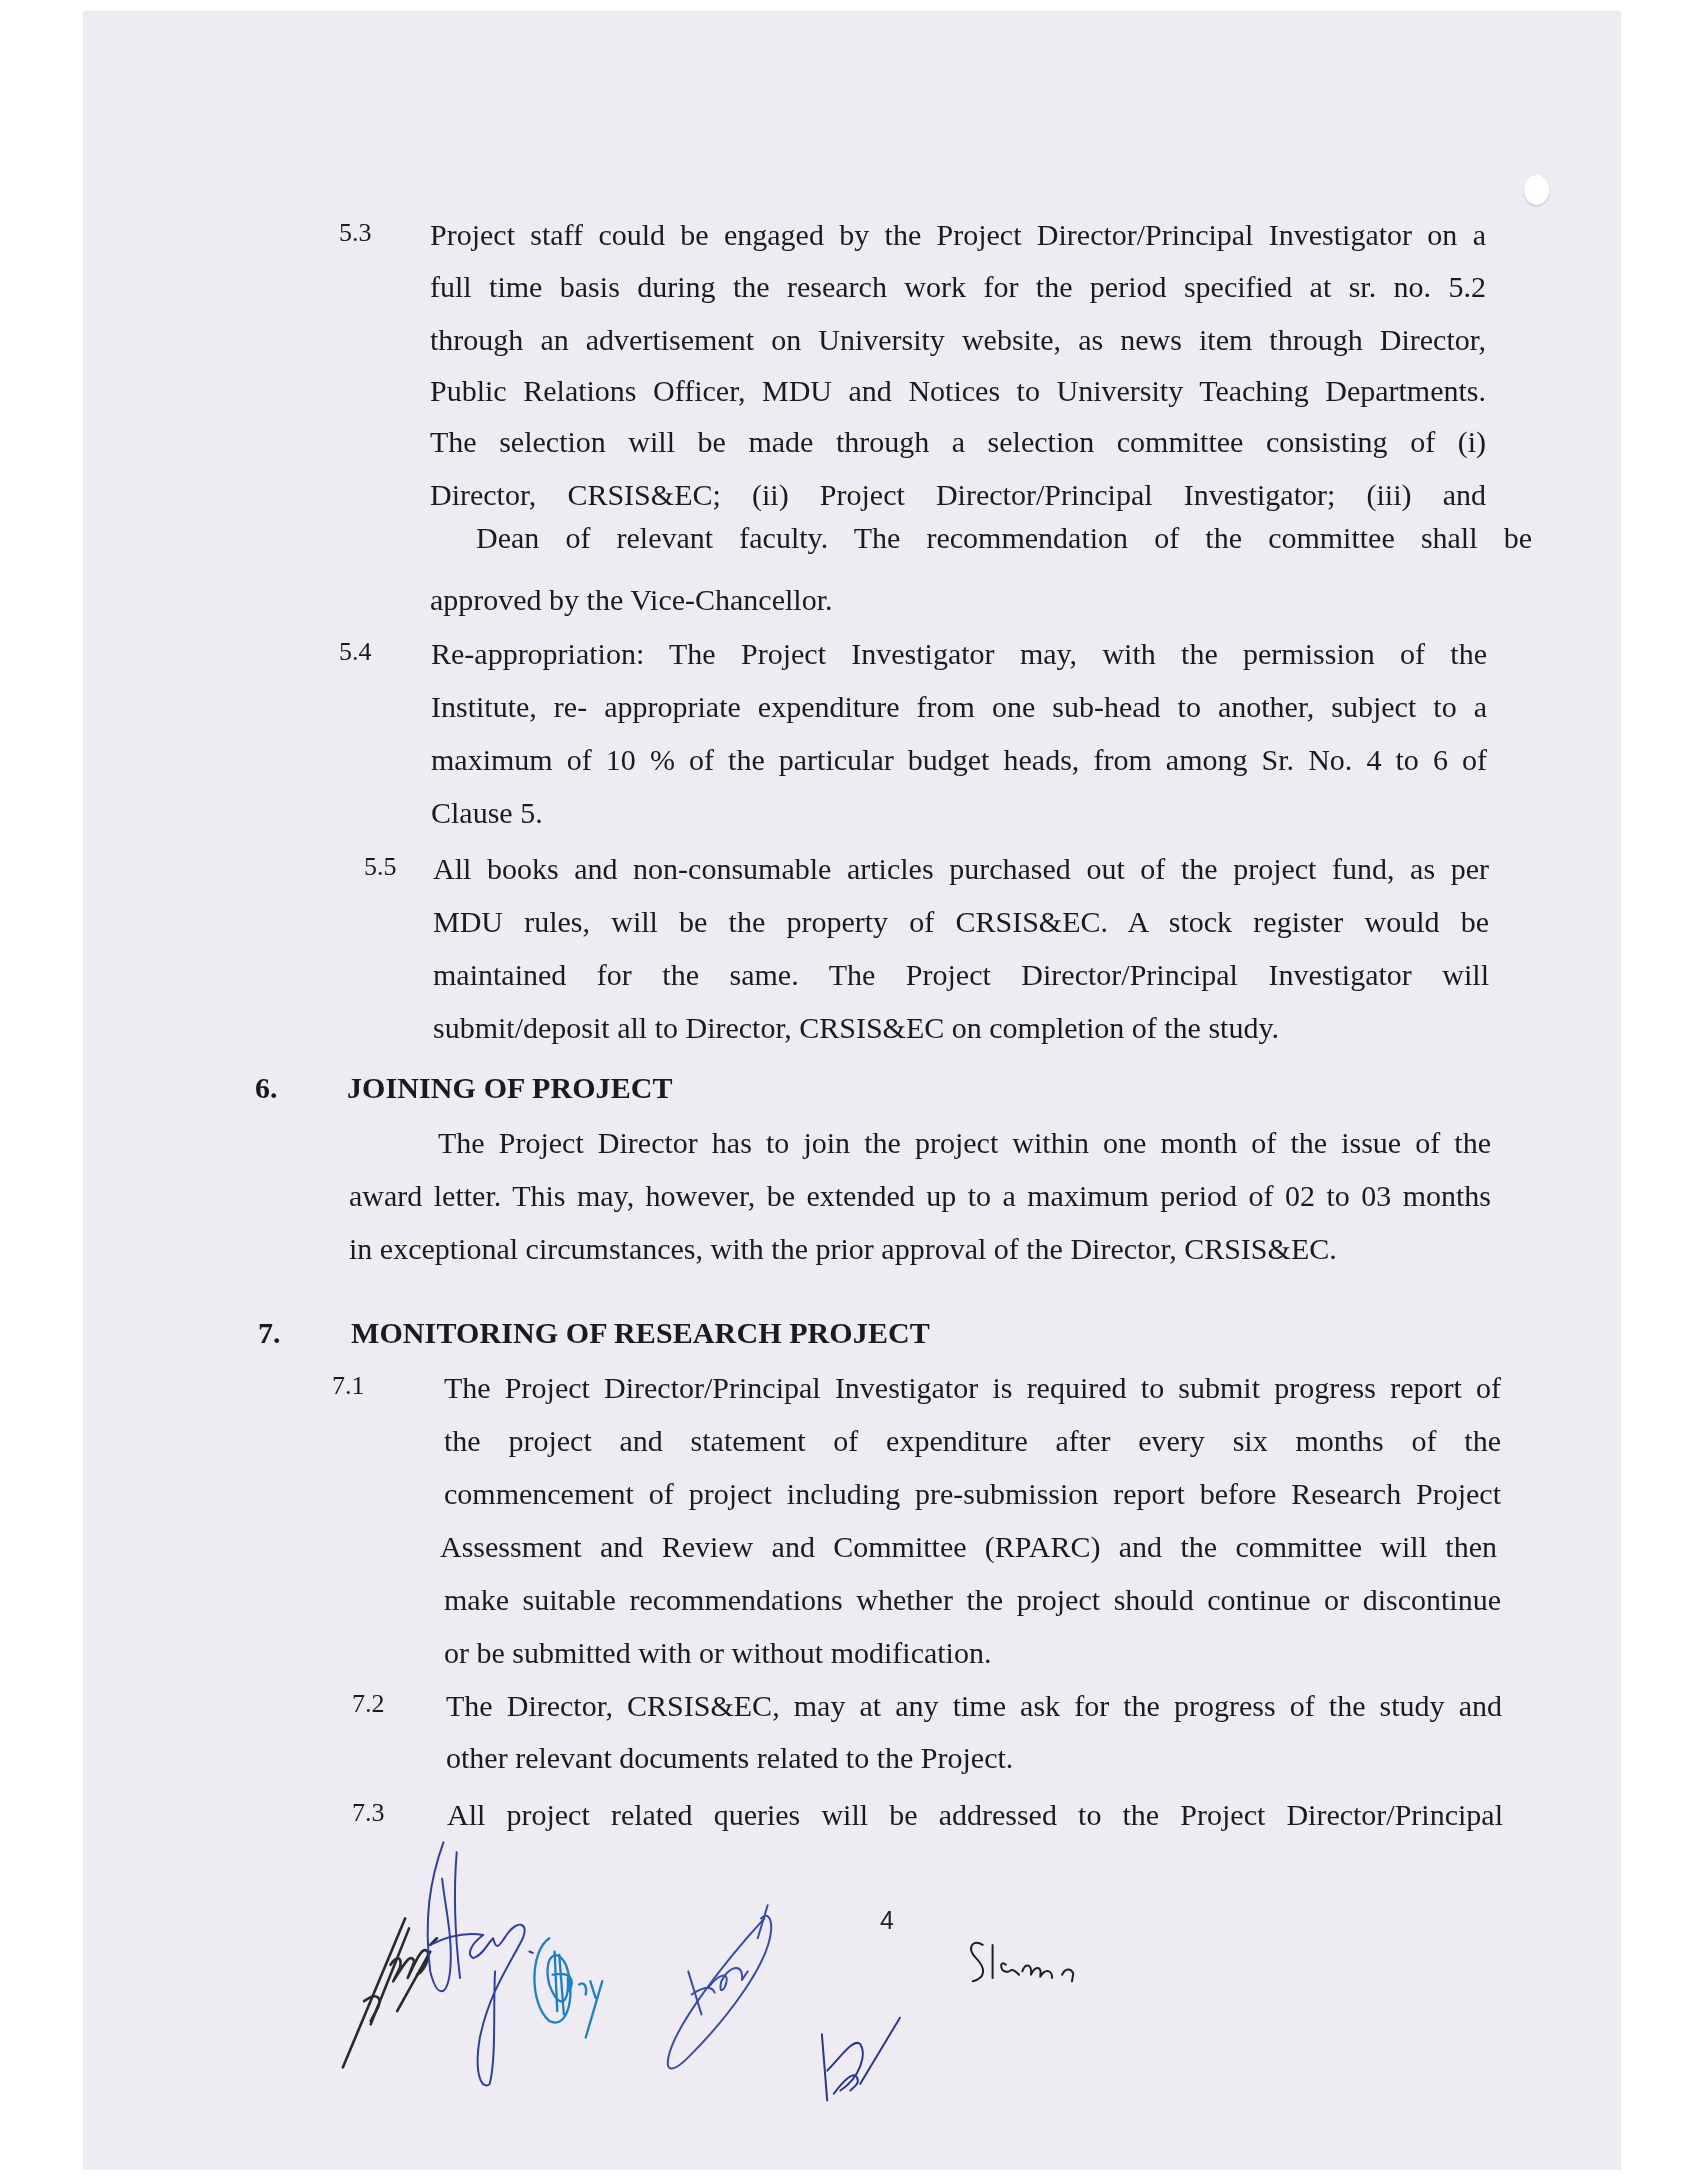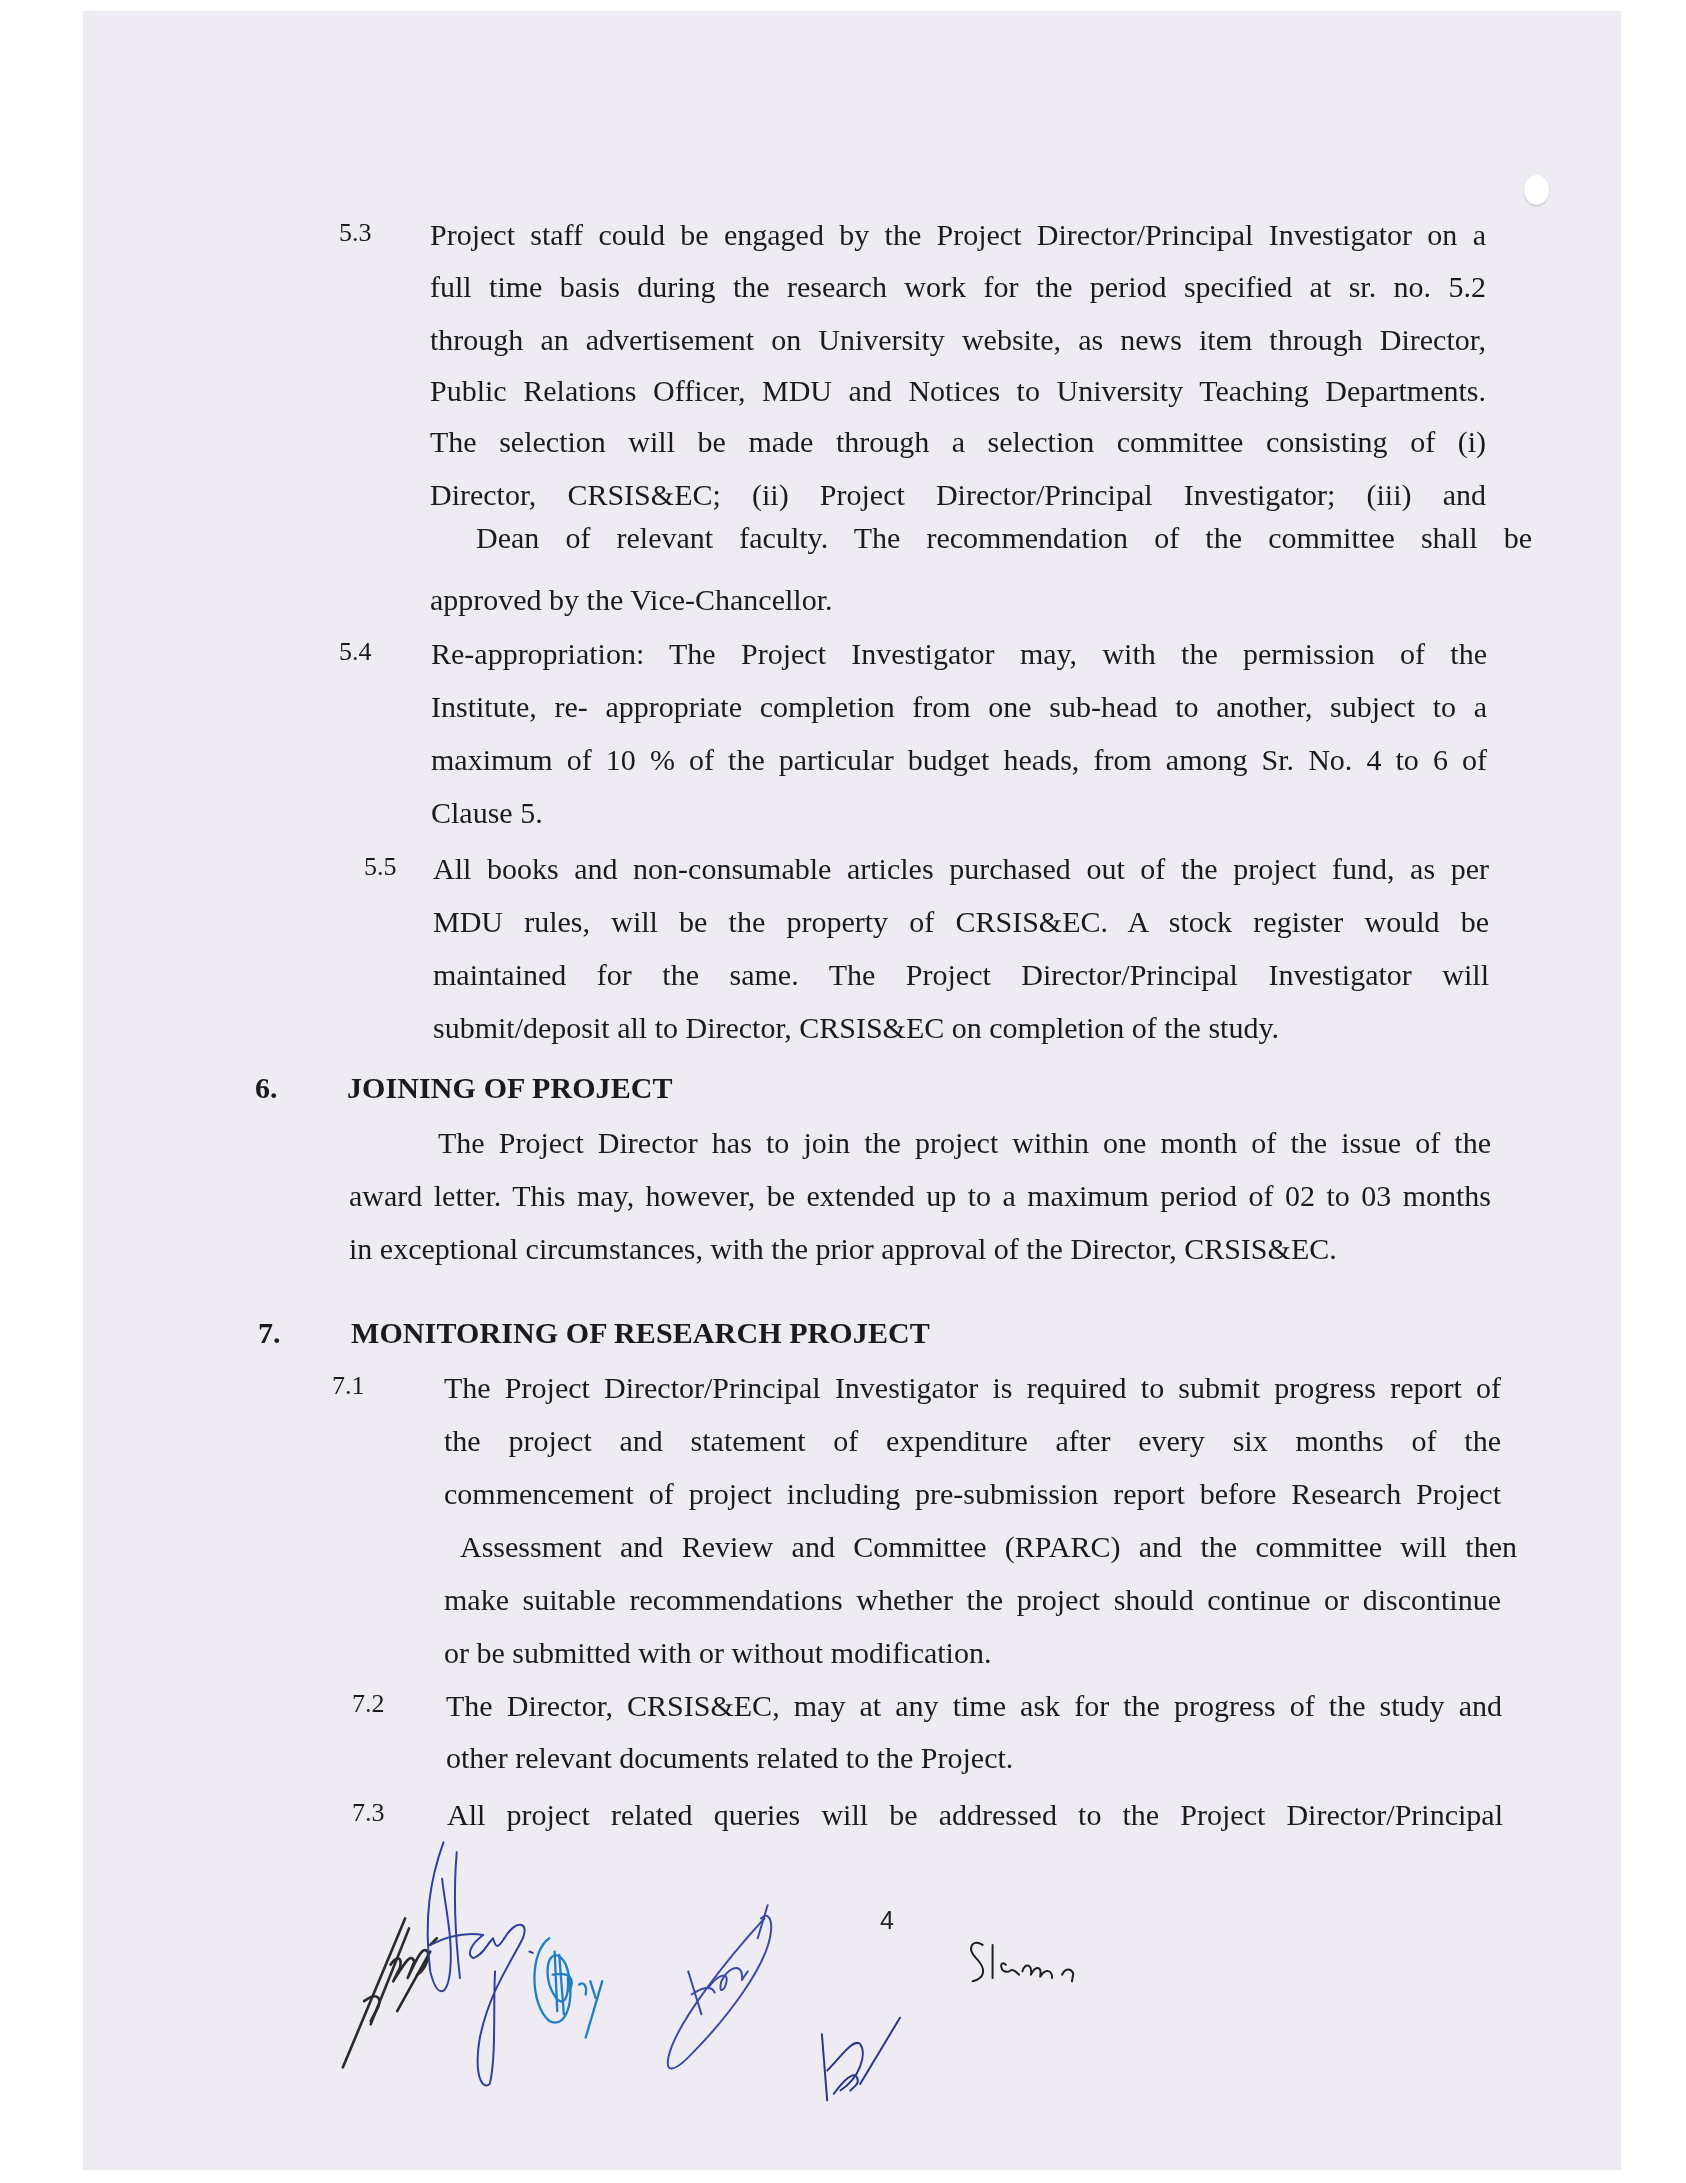--- a/index.html
+++ b/index.html
@@ -106,21 +106,21 @@
     <span class="line j" style="left:430px; top:376px; width:1056px;">Public Relations Officer, MDU and Notices to University Teaching Departments.</span>
     <span class="line j" style="left:430px; top:427px; width:1056px;">The selection will be made through a selection committee consisting of (i)</span>
     <span class="line j" style="left:430px; top:480px; width:1056px;">Director, CRSIS&amp;EC; (ii) Project Director/Principal Investigator; (iii) and</span>
     <span class="line j" style="left:430px; top:523px; width:1056px;margin-left:46px;">Dean of relevant faculty. The recommendation of the committee shall be</span>
     <span class="line" style="left:430px; top:585px;">approved by the Vice-Chancellor.</span>
   </div>
 
   <div>
     <span class="num" style="left:339px; top:639px;">5.4</span>
     <span class="line j" style="left:431px; top:639px; width:1056px;">Re-appropriation: The Project Investigator may, with the permission of the</span>
-    <span class="line j" style="left:431px; top:692px; width:1056px;">Institute, re- appropriate completion from one sub-head to another, subject to a</span>
+    <span class="line j" style="left:431px; top:692px; width:1056px;">Institute, re- appropriate expenditure from one sub-head to another, subject to a</span>
     <span class="line j" style="left:431px; top:745px; width:1056px;">maximum of 10 % of the particular budget heads, from among Sr. No. 4 to 6 of</span>
     <span class="line" style="left:431px; top:798px;">Clause 5.</span>
   </div>
 
   <div>
     <span class="num" style="left:340px; top:854px;margin-left:24px;">5.5</span>
     <span class="line j" style="left:433px; top:854px; width:1056px;">All books and non-consumable articles purchased out of the project fund, as per</span>
     <span class="line j" style="left:433px; top:907px; width:1056px;">MDU rules, will be the property of CRSIS&amp;EC. A stock register would be</span>
     <span class="line j" style="left:433px; top:960px; width:1056px;">maintained for the same. The Project Director/Principal Investigator will</span>
     <span class="line" style="left:433px; top:1013px;">submit/deposit all to Director, CRSIS&amp;EC on completion of the study.</span>
@@ -137,21 +137,21 @@
   <div>
     <span class="heading" style="left:258px; top:1318px;">7.</span>
     <span class="heading" style="left:351px; top:1318px;">MONITORING OF RESEARCH PROJECT</span>
   </div>
 
   <div>
     <span class="num" style="left:332px; top:1373px;">7.1</span>
     <span class="line j" style="left:444px; top:1373px; width:1057px;">The Project Director/Principal Investigator is required to submit progress report of</span>
     <span class="line j" style="left:444px; top:1426px; width:1057px;">the project and statement of expenditure after every six months of the</span>
     <span class="line j" style="left:444px; top:1479px; width:1057px;">commencement of project including pre-submission report before Research Project</span>
-    <span class="line j" style="left:460px; top:1532px; width:1057px;">Assessment and Review and Committee (RPARC) and the committee will then</span>
+    <span class="line j" style="left:440px; top:1532px; width:1057px;">Assessment and Review and Committee (RPARC) and the committee will then</span>
     <span class="line j" style="left:444px; top:1585px; width:1057px;">make suitable recommendations whether the project should continue or discontinue</span>
     <span class="line" style="left:444px; top:1638px;">or be submitted with or without modification.</span>
   </div>
 
   <div>
     <span class="num" style="left:352px; top:1691px;">7.2</span>
     <span class="line j" style="left:446px; top:1691px; width:1056px;">The Director, CRSIS&amp;EC, may at any time ask for the progress of the study and</span>
     <span class="line" style="left:446px; top:1743px;">other relevant documents related to the Project.</span>
   </div>
 

